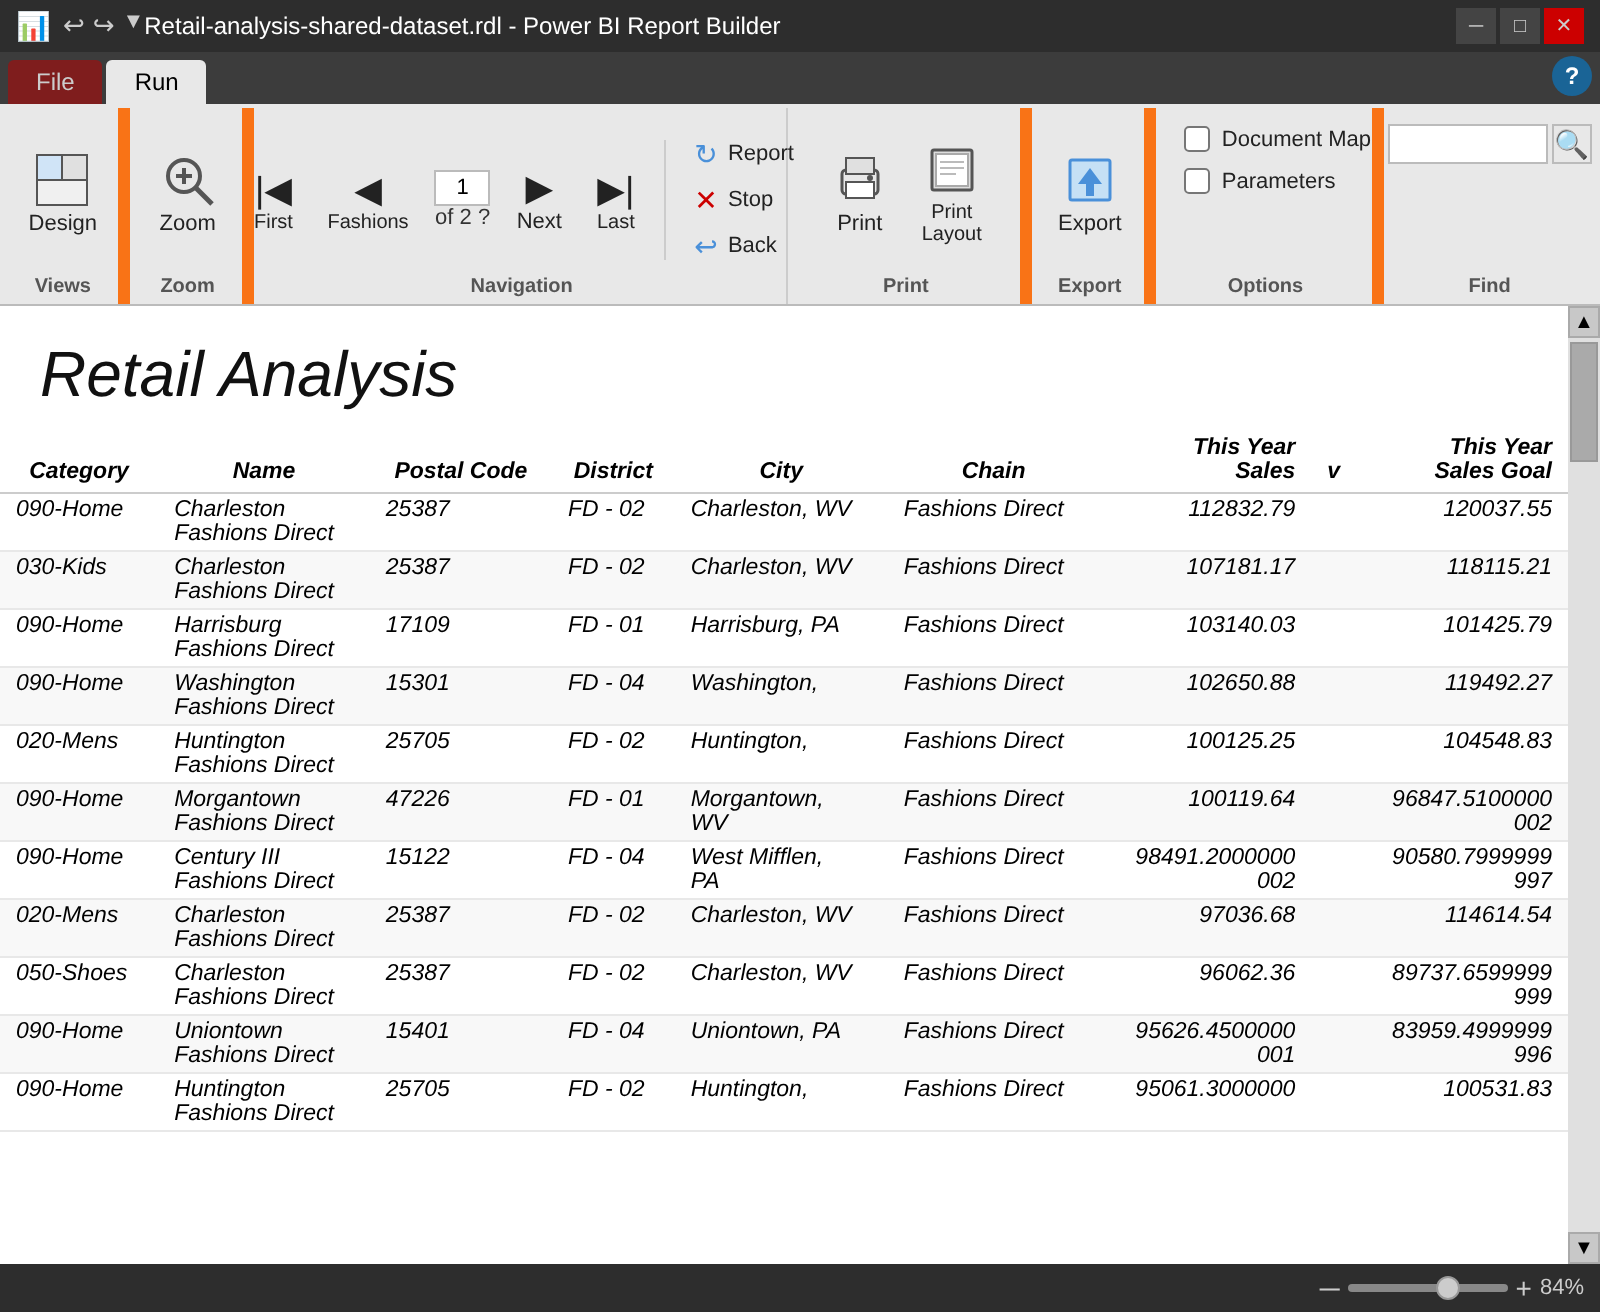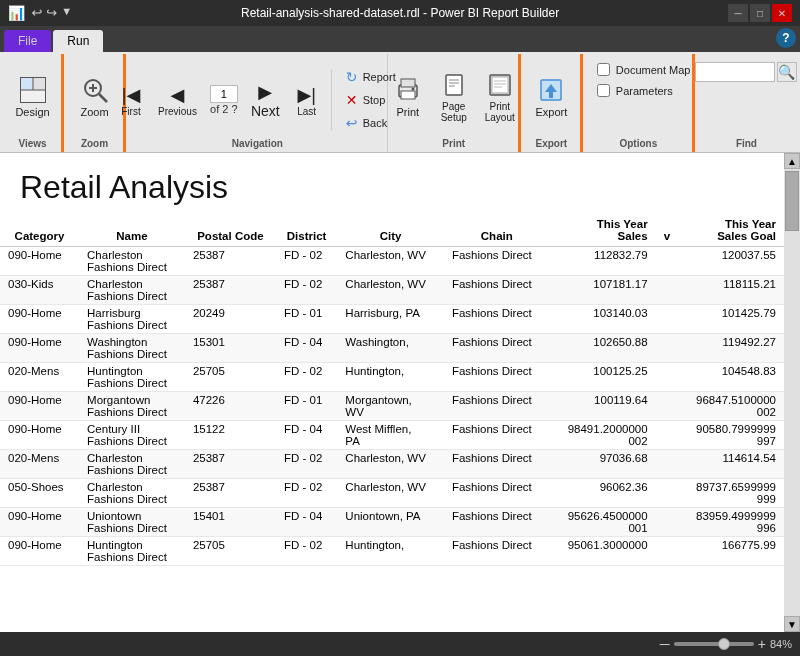--- a/index.html
+++ b/index.html
@@ -10,37 +10,37 @@
       background: #2d2d2d;
       color: #fff;
       height: 26px;
       display: flex;
       align-items: center;
       justify-content: space-between;
       padding: 0 8px;
       font-size: 12px;
       flex-shrink: 0;
     }
-    .title-bar-title { flex: 1; text-align: center; }
+    .title-bar-title { flex: 1; }
     .win-icons { display: flex; gap: 2px; }
     .win-icon { width: 20px; height: 18px; background: #444; border: none; color: #ccc; font-size: 10px; cursor: pointer; display: flex; align-items: center; justify-content: center; }
 
     
     .tabs-bar {
       background: #3c3c3c;
       height: 26px;
       display: flex;
       align-items: flex-end;
       padding: 0 4px;
       flex-shrink: 0;
     }
     .tab {
       height: 22px;
       padding: 0 14px;
-      background: #6d28d9;
+      background: #7f1d1d;
       color: #ccc;
       border: none;
       cursor: pointer;
       font-size: 12px;
       display: flex; align-items: center;
       border-radius: 3px 3px 0 0;
       margin-right: 2px;
     }
     .tab.active { background: #e8e8e8; color: #000; }
 
@@ -56,21 +56,21 @@
       display: flex;
       align-items: stretch;
       padding: 2px 4px 0 4px;
       gap: 2px;
       height: 100px;
     }
     .ribbon-group {
       display: flex;
       flex-direction: column;
       align-items: center;
-      border-right: 3px solid #f97316;
+      border-right: 6px solid #f97316;
       padding: 2px 6px 0 6px;
       min-width: 60px;
     }
     .ribbon-group:last-child { border-right: none; }
     .ribbon-group-label {
       font-size: 10px;
       color: #555;
       margin-top: auto;
       padding-bottom: 3px;
       text-align: center;
@@ -170,20 +170,21 @@
     .report-area {
       flex: 1;
       background: #fff;
       display: flex;
       overflow: hidden;
     }
     .report-content {
       flex: 1;
       overflow: auto;
       padding: 0;
+      font-style: italic;
     }
     .report-title {
       font-size: 32px;
       font-weight: normal;
       padding: 16px 20px 8px 20px;
       color: #111;
     }
 
     
     .data-table {
@@ -341,29 +342,29 @@
     </div>
 
     <div class="ribbon-group nav-group" style="padding:2px 6px 0 6px;min-width:200px;">
       <div style="display:flex;align-items:center;gap:2px;margin-top:6px;flex:1;">
         <button class="ribbon-btn-large" style="min-width:36px;height:64px;">
           <div style="font-size:18px;">|◀</div>
           <span style="font-size:10px;text-align:right;">First</span>
         </button>
         <button class="ribbon-btn-large" style="min-width:36px;height:64px;">
           <div style="font-size:18px;">◀</div>
-          <span style="font-size:10px;">Previous</span>
+          <span style="font-size:10px;">Fashions</span>
         </button>
         <div style="display:flex;flex-direction:column;align-items:center;justify-content:center;height:64px;padding:0 4px;">
           <input type="text" class="nav-page-input" value="1" style="">
           <span class="nav-page-label">of 2 ?</span>
         </div>
         <button class="ribbon-btn-large" style="min-width:36px;height:64px;">
           <div style="font-size:18px;">▶</div>
-          <span style="font-size:14px;">Next</span>
+          <span style="font-size:11px;">Next</span>
         </button>
         <button class="ribbon-btn-large" style="min-width:36px;height:64px;">
           <div style="font-size:18px;">▶|</div>
           <span style="font-size:10px;">Last</span>
         </button>
         <div style="width:1px;height:60px;background:#ccc;margin:0 4px;"></div>
         <div class="refresh-stack">
           <button class="ribbon-btn-small">
             <div class="ribbon-icon-small" style="color:#4a90d9;">↻</div>
             <span>Report</span>
@@ -386,31 +387,20 @@
         <button class="ribbon-btn-large">
           <div class="ribbon-icon-large">
             <svg width="26" height="26" viewBox="0 0 26 26">
               <rect x="4" y="8" width="18" height="12" rx="2" fill="none" stroke="#555" stroke-width="1.5"></rect>
               <rect x="6" y="2" width="14" height="8" fill="#e0e0e0" stroke="#555" stroke-width="1"></rect>
               <rect x="6" y="14" width="14" height="8" fill="white" stroke="#555" stroke-width="1"></rect>
               <circle cx="18" cy="12" r="1.5" fill="#555"></circle>
             </svg>
           </div>
           <span>Print</span>
-        </button>
-        <button class="ribbon-btn-large" style="font-size:10px;">
-          <div class="ribbon-icon-large">
-            <svg width="24" height="24" viewBox="0 0 24 24">
-              <rect x="4" y="2" width="16" height="20" rx="1" fill="white" stroke="#555" stroke-width="1.5"></rect>
-              <line x1="7" y1="7" x2="17" y2="7" stroke="#888" stroke-width="1"></line>
-              <line x1="7" y1="10" x2="17" y2="10" stroke="#888" stroke-width="1"></line>
-              <line x1="7" y1="13" x2="13" y2="13" stroke="#888" stroke-width="1"></line>
-            </svg>
-          </div>
-          <span style="font-size:10px;">Page<br>Setup</span>
         </button>
         <button class="ribbon-btn-large" style="font-size:10px;">
           <div class="ribbon-icon-large">
             <svg width="24" height="24" viewBox="0 0 24 24">
               <rect x="2" y="2" width="20" height="20" rx="1" fill="#ddd" stroke="#555" stroke-width="1.5"></rect>
               <rect x="4" y="4" width="16" height="16" fill="white" stroke="#aaa" stroke-width="1"></rect>
               <line x1="6" y1="8" x2="18" y2="8" stroke="#bbb" stroke-width="1"></line>
               <line x1="6" y1="11" x2="18" y2="11" stroke="#bbb" stroke-width="1"></line>
               <line x1="6" y1="14" x2="14" y2="14" stroke="#bbb" stroke-width="1"></line>
             </svg>
@@ -499,21 +489,21 @@
             <td class="left">FD - 02</td>
             <td class="left">Charleston, WV</td>
             <td class="left">Fashions Direct</td>
             <td>107181.17</td>
             <td></td>
             <td>118115.21</td>
           </tr>
           <tr>
             <td class="left">090-Home</td>
             <td class="left">Harrisburg<br>Fashions Direct</td>
-            <td class="left">20249</td>
+            <td class="left">17109</td>
             <td class="left">FD - 01</td>
             <td class="left">Harrisburg, PA</td>
             <td class="left">Fashions Direct</td>
             <td>103140.03</td>
             <td></td>
             <td>101425.79</td>
           </tr>
           <tr>
             <td class="left">090-Home</td>
             <td class="left">Washington<br>Fashions Direct</td>
@@ -593,21 +583,21 @@
           </tr>
           <tr>
             <td class="left">090-Home</td>
             <td class="left">Huntington<br>Fashions Direct</td>
             <td class="left">25705</td>
             <td class="left">FD - 02</td>
             <td class="left">Huntington,</td>
             <td class="left">Fashions Direct</td>
             <td>95061.3000000</td>
             <td></td>
-            <td>166775.99</td>
+            <td>100531.83</td>
           </tr>
         </tbody>
     </table>
   </div>
   <div class="scroll-bar">
     <div class="scroll-up">▲</div>
     <div class="scroll-thumb"></div>
     <div style="flex:1;"></div>
     <div class="scroll-down">▼</div>
   </div>

